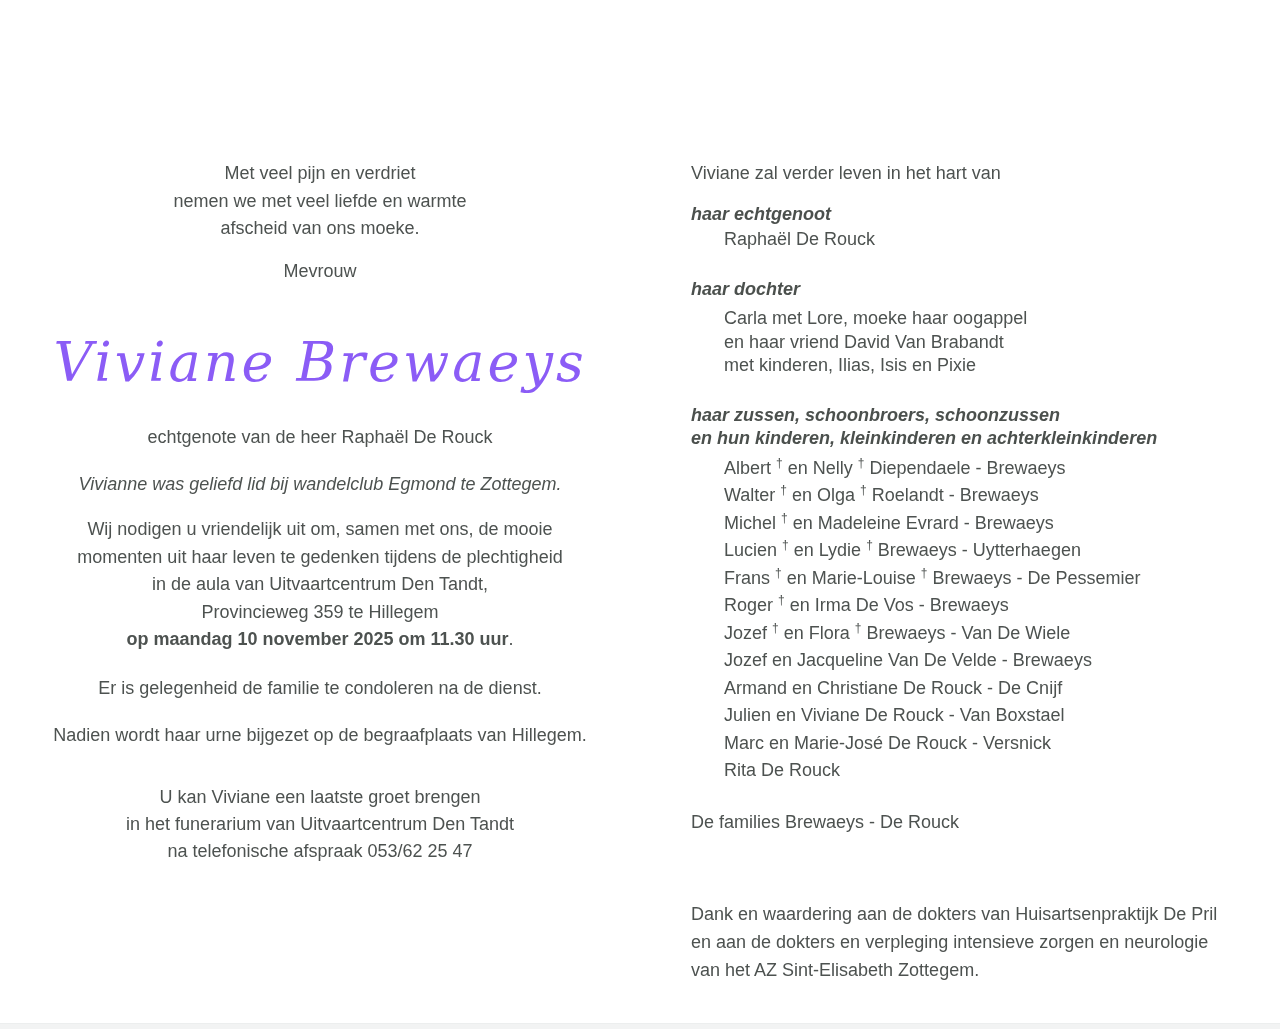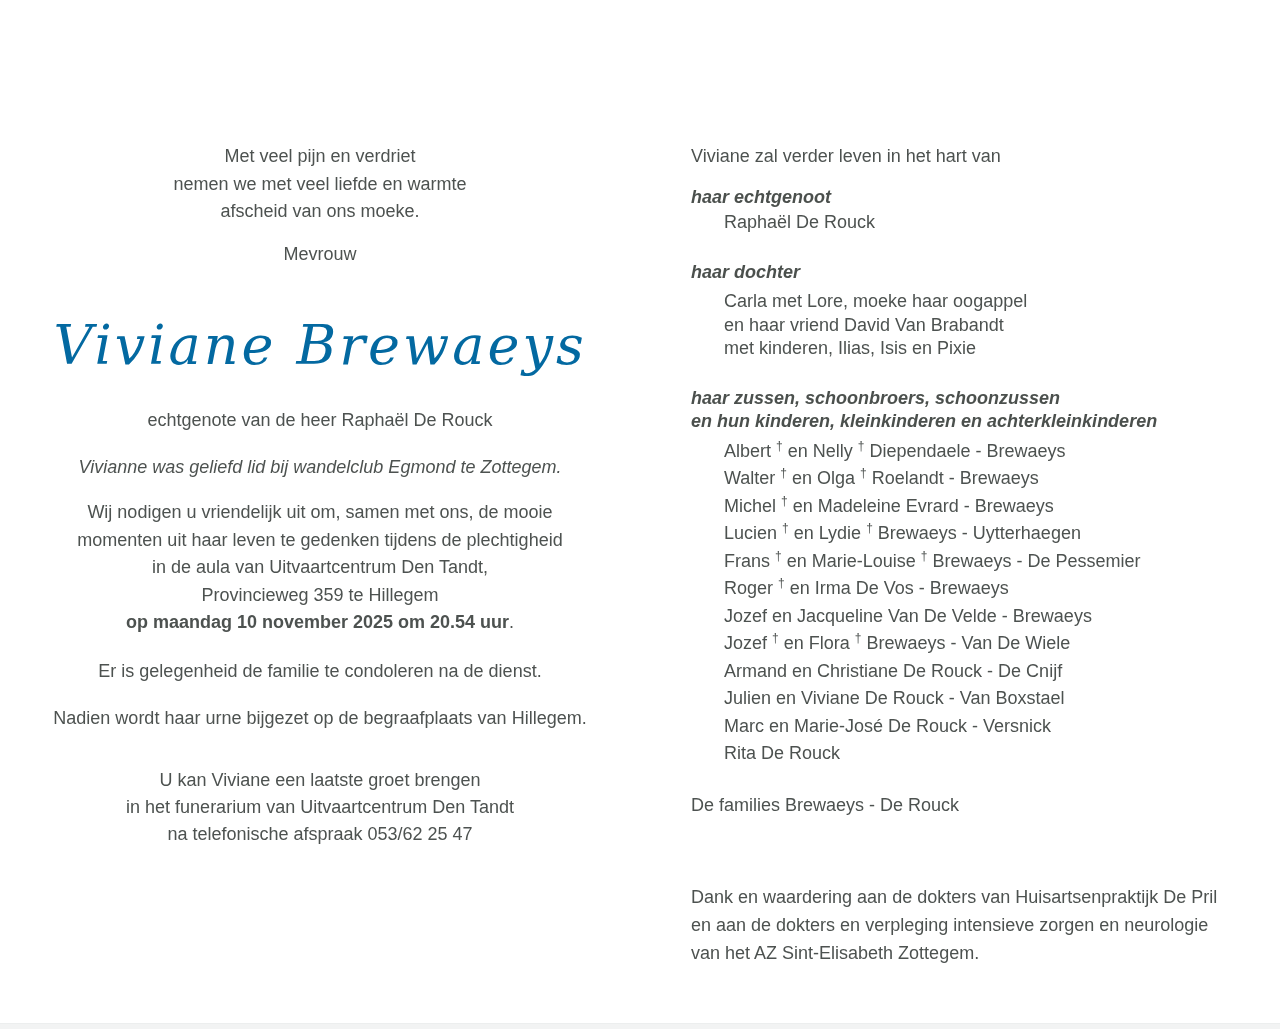--- a/index.html
+++ b/index.html
@@ -4,35 +4,35 @@
 <style>
   * { margin: 0; padding: 0; box-sizing: border-box; }
   html, body { width: 1280px; height: 1029px; }
   body {
     position: relative;
     background: #ffffff;
     font-family: "Liberation Sans", "DejaVu Sans", sans-serif;
     color: #4d5250;
     overflow: hidden;
   }
-  .col { position: absolute; top: 143px; }
+  .col { position: absolute; top: 160px; }
   .col-left  { left: 20px;  width: 600px; text-align: center; }
   .col-right { left: 691px; width: 569px; text-align: left; }
 
   .line { font-size: 18px; line-height: 27.5px; }
 
   
   .salutation      { margin-top: 15px; }
   .deceased-name   {
     margin-top: 22px; height: 112px;
     font-family: "DejaVu Serif", serif;
     font-style: italic;
     font-size: 54px; line-height: 112px;
     letter-spacing: 3px;
-    color: #0369a1;
+    color: #8b5cf6;
   }
   .spouse-line     { margin-top: 5px; }
   .life-dates      { margin-top: 22px; }
   .club-line       { margin-top: 19px; font-style: italic; }
   .invitation      { margin-top: 18px; }
   .ceremony-line b { font-weight: bold; }
   .condolence-line { margin-top: 21px; }
   .urn-line        { margin-top: 20px; }
   .visitation      { margin-top: 34px; }
   .visitation .line { line-height: 27px; }
@@ -81,21 +81,21 @@
   <div class="line spouse-line">echtgenote van de heer Raphaël De Rouck</div>
 
 
   <div class="line club-line">Vivianne was geliefd lid bij wandelclub Egmond te Zottegem.</div>
 
   <div class="invitation">
     <div class="line">Wij nodigen u vriendelijk uit om, samen met ons, de mooie</div>
     <div class="line">momenten uit haar leven te gedenken tijdens de plechtigheid</div>
     <div class="line">in de aula van Uitvaartcentrum Den Tandt,</div>
     <div class="line">Provincieweg 359 te Hillegem</div>
-    <div class="line ceremony-line"><b>op maandag 10 november 2025 om 20.54 uur</b><span>.</span></div>
+    <div class="line ceremony-line"><b>op maandag 10 november 2025 om 11.30 uur</b><span>.</span></div>
   </div>
 
   <div class="line condolence-line">Er is gelegenheid de familie te condoleren na de dienst.</div>
 
   <div class="line urn-line">Nadien wordt haar urne bijgezet op de begraafplaats van Hillegem.</div>
 
   <div class="visitation">
     <div class="line">U kan Viviane een laatste groet brengen</div>
     <div class="line">in het funerarium van Uitvaartcentrum Den Tandt</div>
     <div class="line">na telefonische afspraak 053/62 25 47</div>
@@ -120,22 +120,22 @@
     <div class="section-heading hd-multi">en hun kinderen, kleinkinderen en achterkleinkinderen</div>
   </div>
 
   <div class="relatives-list">
     <div class="line indented">Albert <sup class="dg">†</sup> en Nelly <sup class="dg">†</sup> Diependaele - Brewaeys</div>
     <div class="line indented">Walter <sup class="dg">†</sup> en Olga <sup class="dg">†</sup> Roelandt - Brewaeys</div>
     <div class="line indented">Michel <sup class="dg">†</sup> en Madeleine Evrard - Brewaeys</div>
     <div class="line indented">Lucien <sup class="dg">†</sup> en Lydie <sup class="dg">†</sup> Brewaeys - Uytterhaegen</div>
     <div class="line indented">Frans <sup class="dg">†</sup> en Marie-Louise <sup class="dg">†</sup> Brewaeys - De Pessemier</div>
     <div class="line indented">Roger <sup class="dg">†</sup> en Irma De Vos - Brewaeys</div>
+    <div class="line indented">Jozef <sup class="dg">†</sup> en Flora <sup class="dg">†</sup> Brewaeys - Van De Wiele</div>
     <div class="line indented">Jozef en Jacqueline Van De Velde - Brewaeys</div>
-    <div class="line indented">Jozef <sup class="dg">†</sup> en Flora <sup class="dg">†</sup> Brewaeys - Van De Wiele</div>
     <div class="line indented">Armand en Christiane De Rouck - De Cnijf</div>
     <div class="line indented">Julien en Viviane De Rouck - Van Boxstael</div>
     <div class="line indented">Marc en Marie-José De Rouck - Versnick</div>
     <div class="line indented">Rita De Rouck</div>
   </div>
 
   <div class="line families-line">De families Brewaeys - De Rouck</div>
 
   <div class="thanks">
     <div class="line">Dank en waardering aan de dokters van Huisartsenpraktijk De Pril</div>

